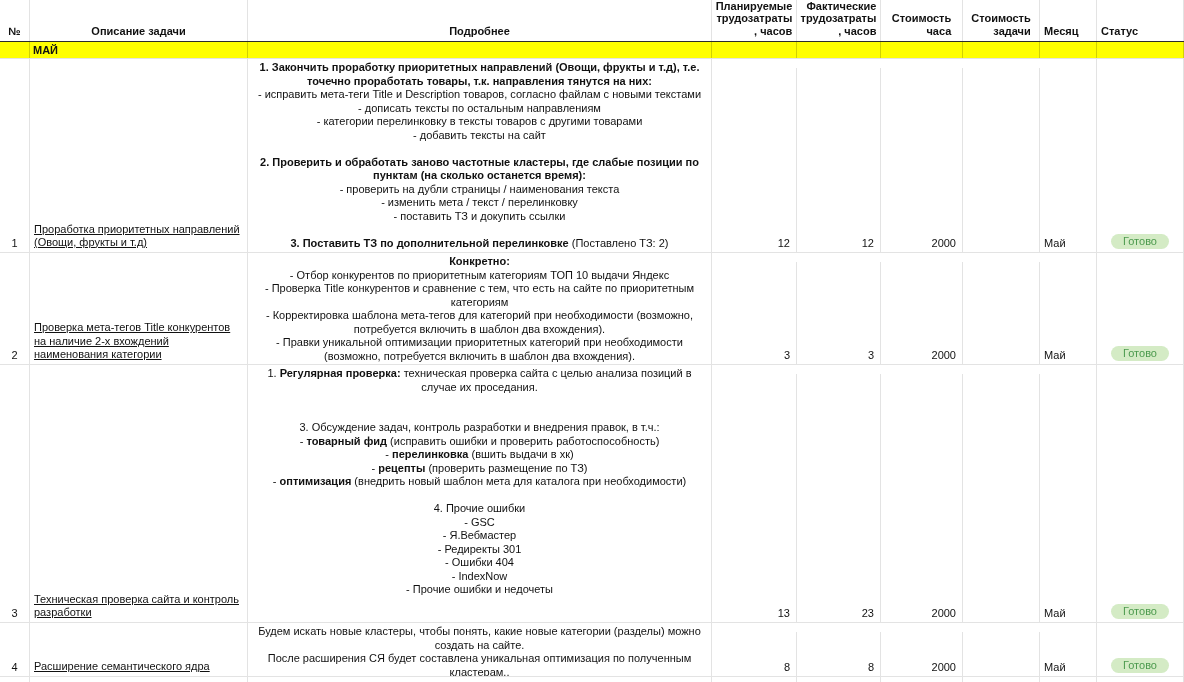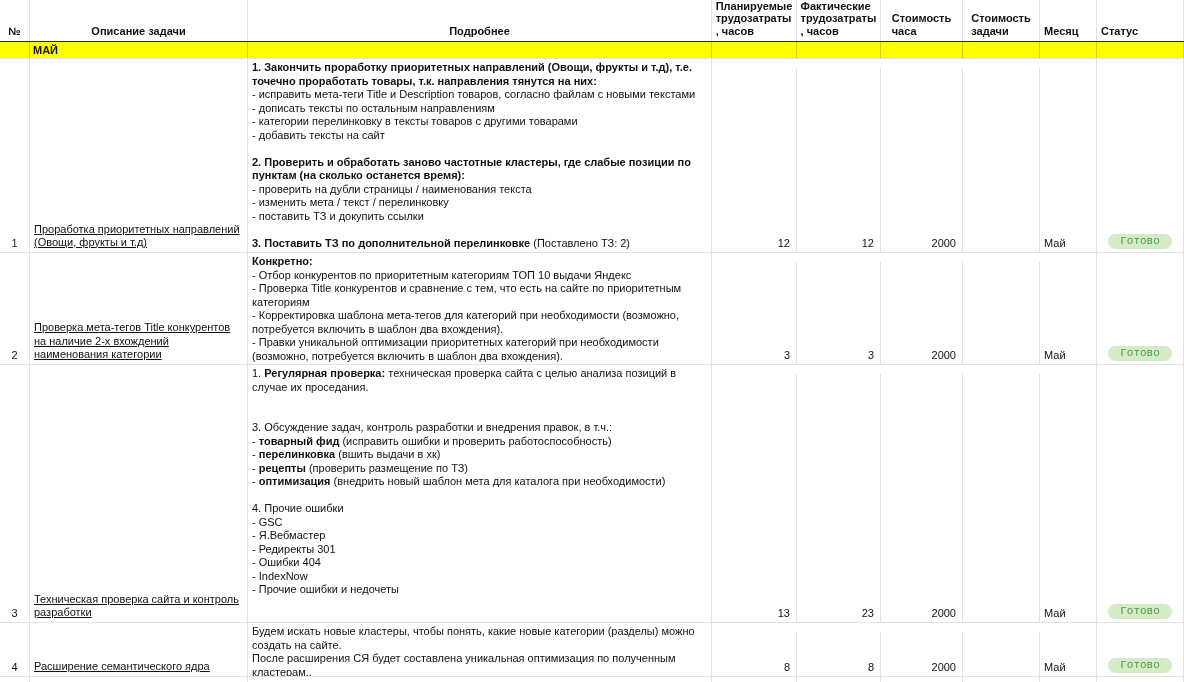--- a/index.html
+++ b/index.html
@@ -24,50 +24,49 @@
     border-right:1px solid var(--grid);
     overflow:hidden;
     display:flex;
   }
   
   .header-row{height:42px;border-bottom:1px solid var(--grid-dark);}
   .hcell{
     font-weight:bold;
     align-items:flex-end;
     justify-content:center;
-    text-align:left;
+    text-align:right;
     white-space:pre-line;
     line-height:12.5px;
     padding:0 2px 4px 2px;
   }
   .hcell.left{justify-content:flex-start;text-align:left;padding-left:4px;}
   
   .band{height:17px;border-bottom:1px solid var(--grid);}
   .bcell{
     border-right:1px solid rgba(0,0,0,0.18);
     display:flex;align-items:center;overflow:hidden;
   }
   .band-label{font-weight:bold;padding-left:3px;}
   
   .data-row{border-bottom:1px solid var(--grid);}
   .cell.bottom{align-items:flex-end;}
   .cell.numcol{justify-content:center;padding-bottom:3px;}
   .cell.task{padding:0 3px 3px 4px;line-height:13.2px;text-decoration:underline;}
   .cell.details{display:block;padding:2px 4px 0 4px;}
-  .para{line-height:13.5px;min-height:13.5px;}
+  .para{line-height:13.5px;min-height:13.5px;text-align:center;}
   .b{font-weight:bold;}
   .cell.numval{justify-content:flex-end;padding:0 6px 3px 0;margin-top:9px;}
   .cell.month{padding:0 0 3px 4px;}
   .cell.status{justify-content:center;padding-bottom:3px;}
   .pill{
     display:inline-block;
     border-radius:10px;
     padding:1px 12px 2px 12px;
     line-height:12px;
-    font-family:Liberation Mono, monospace;
   }
   
   .partial{height:5px;}
 </style>
 </head>
 <body>
 
 <div class="sheet">
 
   <div class="row header-row">

